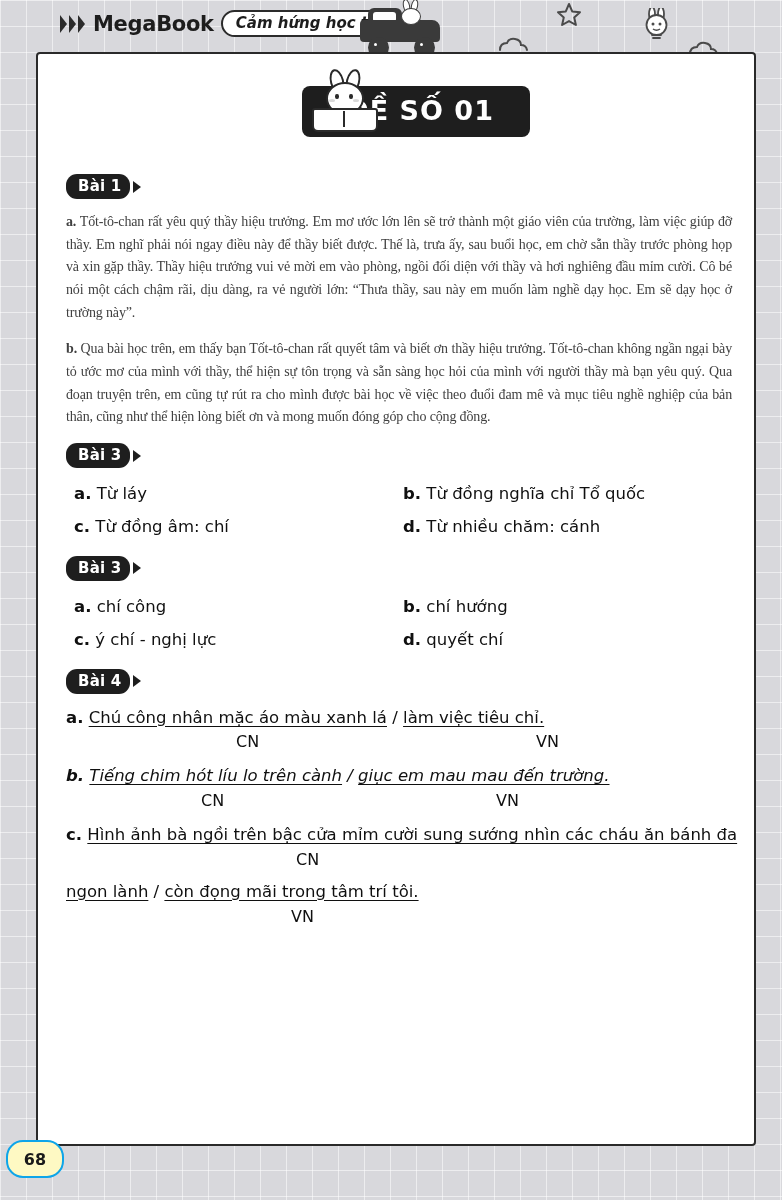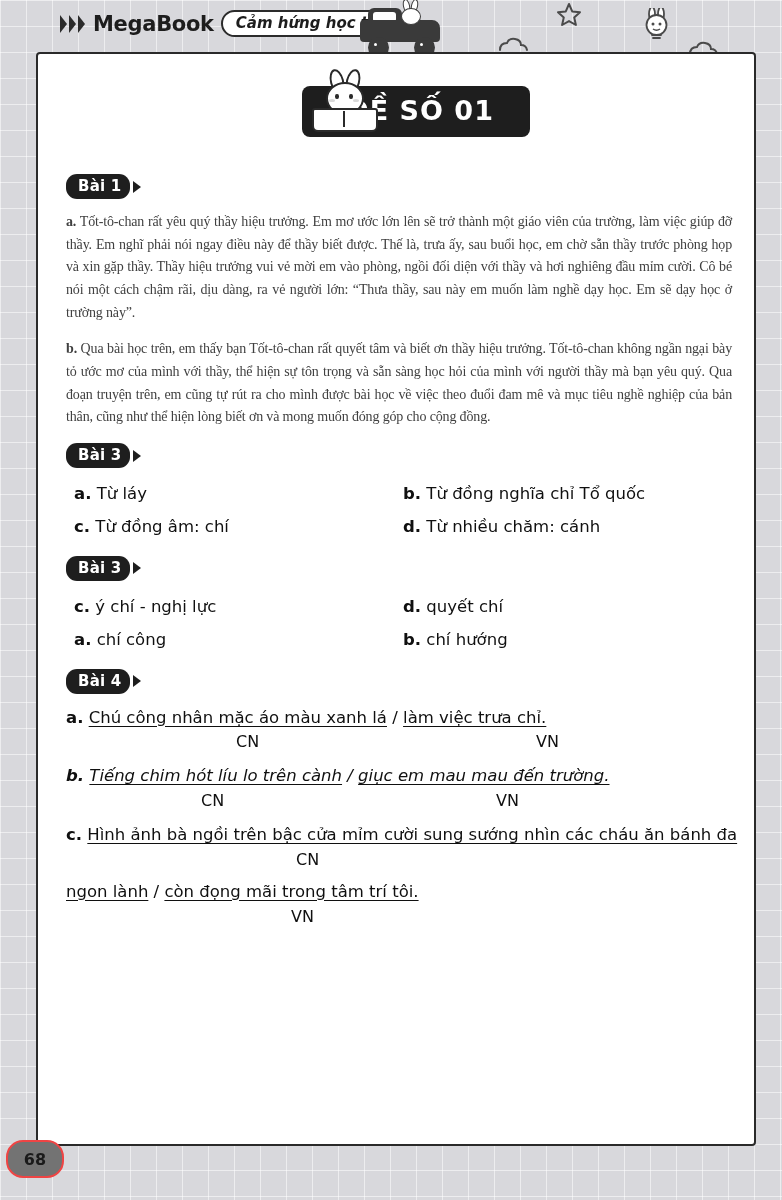--- a/index.html
+++ b/index.html
@@ -309,22 +309,22 @@
     position: absolute;
     top: 0;
   }
   
   .pagenum {
     position: absolute;
     left: 6px;
     bottom: 22px;
     width: 54px;
     height: 34px;
-    background: #737373;
-    border: 2px solid #ef4444;
+    background: #fef9c3;
+    border: 2px solid #0ea5e9;
     border-radius: 17px;
     display: flex;
     align-items: center;
     justify-content: center;
     font-weight: bold;
     font-size: 16px;
     color: #1a1a1a;
   }
 </style>
 </head>
@@ -422,40 +422,40 @@
           <div class="col"><b>c.</b> <span>Từ đồng âm: chí</span></div>
           <div class="col"><b>d.</b> <span>Từ nhiều chăm: cánh</span></div>
         </div>
 
         <div class="tag-wrap" style="margin-top:14px;">
           <span class="tag">
               <span>Bài 3</span>
             </span><span class="arrow" style="display:inline-block;width:0;height:0;border-top:6px solid transparent;border-bottom:6px solid transparent;border-left:8px solid #1e1e1e;vertical-align:middle;margin-left:3px;"></span>
         </div>
         <div class="two-col">
+          <div class="col"><b>a.</b> <span>chí công</span></div>
+          <div class="col"><b>b.</b> <span>chí hướng</span></div>
+        </div>
+        <div class="two-col">
           <div class="col"><b>c.</b> <span>ý chí - nghị lực</span></div>
           <div class="col"><b>d.</b> <span>quyết chí</span></div>
-        </div>
-        <div class="two-col">
-          <div class="col"><b>a.</b> <span>chí công</span></div>
-          <div class="col"><b>b.</b> <span>chí hướng</span></div>
         </div>
 
         <div class="tag-wrap" style="margin-top:14px;">
           <span class="tag">
               <span>Bài 4</span>
             </span><span class="arrow" style="display:inline-block;width:0;height:0;border-top:6px solid transparent;border-bottom:6px solid transparent;border-left:8px solid #1e1e1e;vertical-align:middle;margin-left:3px;"></span>
         </div>
 
         <div class="b4">
           <div class="line">
             <b>a.</b>
             <span class="u">Chú công nhân mặc áo màu xanh lá</span>
             <span>/</span>
-            <span class="u">làm việc trưa chỉ.</span>
+            <span class="u">làm việc tiêu chỉ.</span>
           </div>
           <div class="labels">
             <span style="left:170px;">CN</span>
             <span style="left:470px;">VN</span>
           </div>
 
           <div class="line" style="margin-top:8px;font-style:italic;">
             <b>b.</b>
             <span class="u">Tiếng chim hót líu lo trên cành</span>
             <span>/</span>

